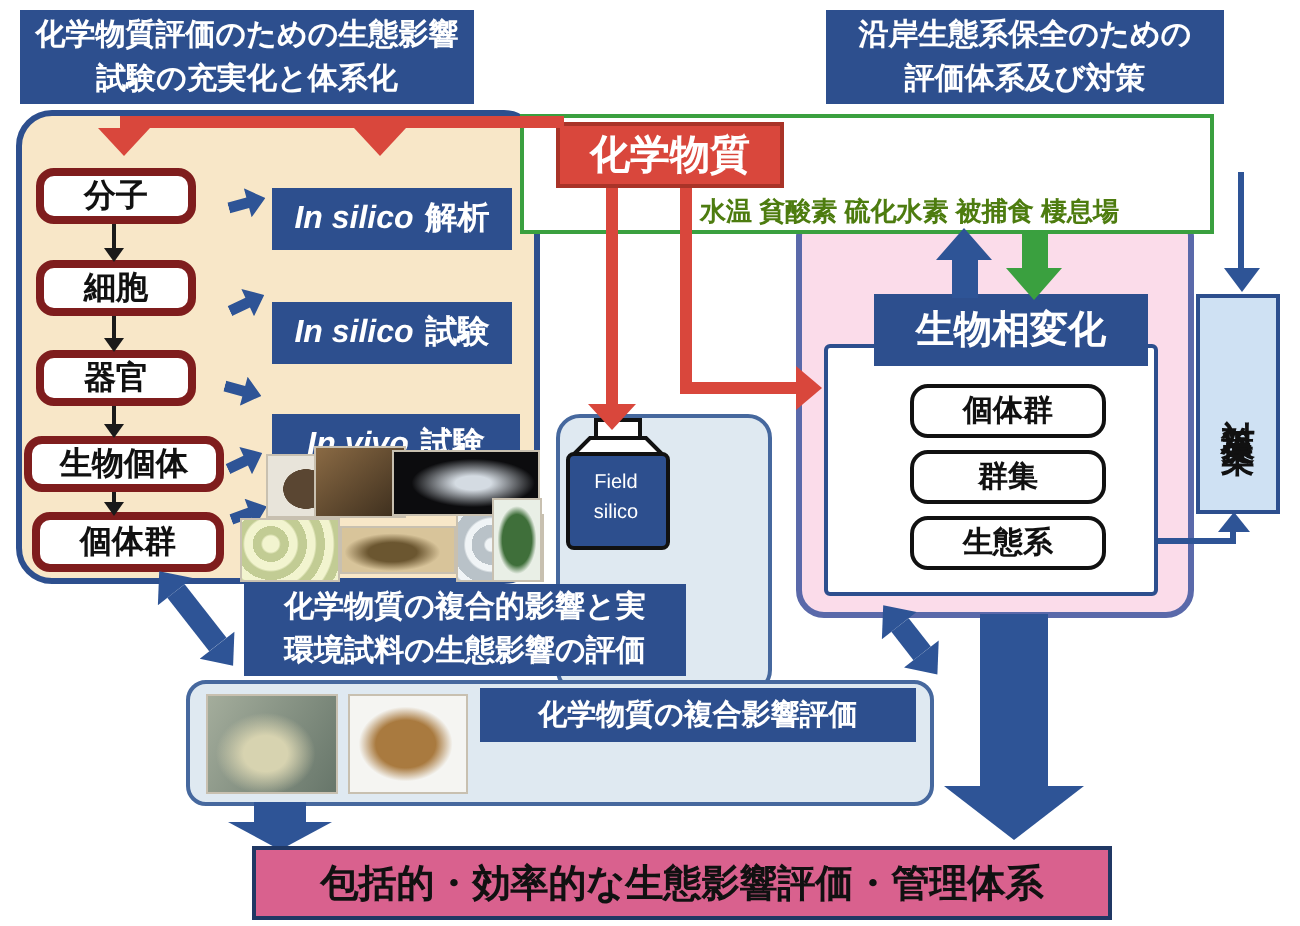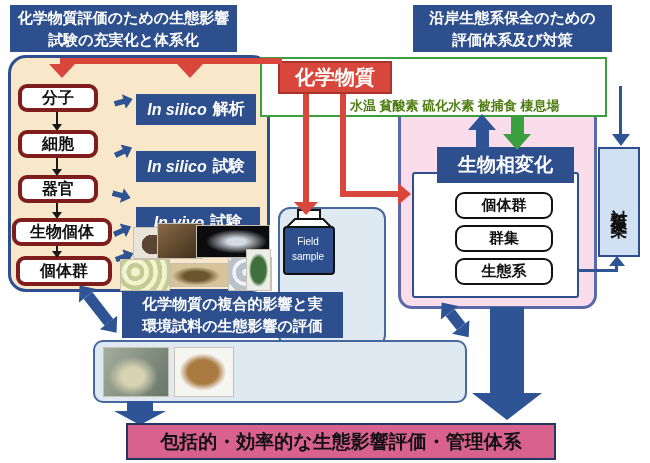--- a/index.html
+++ b/index.html
@@ -208,27 +208,28 @@
   <div class="abs ctr bl bl2">群集</div>
   <div class="abs ctr bl bl3">生態系</div>
 
   <div class="abs column"></div>
   <svg class="abs" style="left:282px;top:208px;" width="54" height="68" viewBox="0 0 54 68">
     <rect x="16" y="2" width="22" height="10" fill="#ffffff" stroke="#111" stroke-width="2"></rect>
     <polygon points="4,20 50,20 41,11 13,11" fill="#ffffff" stroke="#111" stroke-width="2"></polygon>
     <rect x="2" y="19" width="50" height="47" rx="3" fill="#2d4f8e" stroke="#111" stroke-width="2"></rect>
   </svg>
   <div class="abs bottle-label">Field
-sample</div>
+silico</div>
 
   <div class="abs container"></div>
   <div class="abs ctr eval-title">化学物質の複合的影響と実
 環境試料の生態影響の評価</div>
   <div class="ph ph-larva"></div>
   <div class="ph ph-amphipod"></div>
+  <div class="abs ctr row row1">化学物質の複合影響評価</div>
 
   <div class="abs red r-top"></div>
   <div class="tri r-ah1"></div>
   <div class="tri r-ah2"></div>
   <div class="abs red r-vA"></div>
   <div class="tri r-ahA"></div>
   <div class="abs red r-vB"></div>
   <div class="abs red r-hB"></div>
   <div class="tri r-ahB"></div>
 

